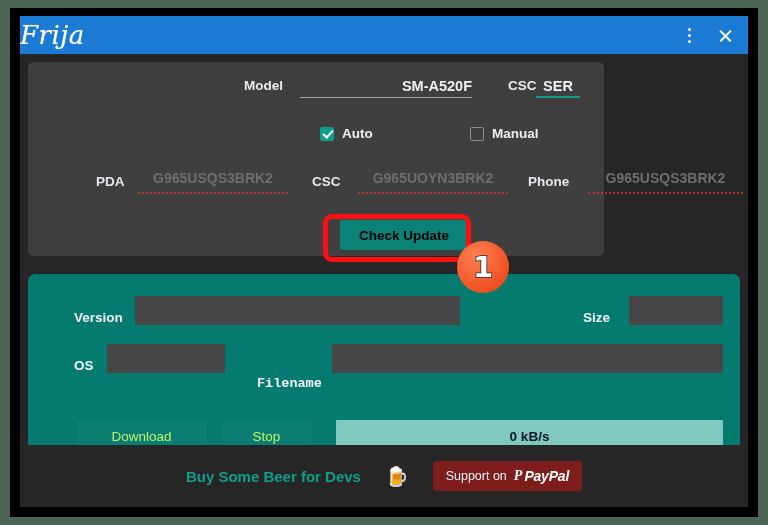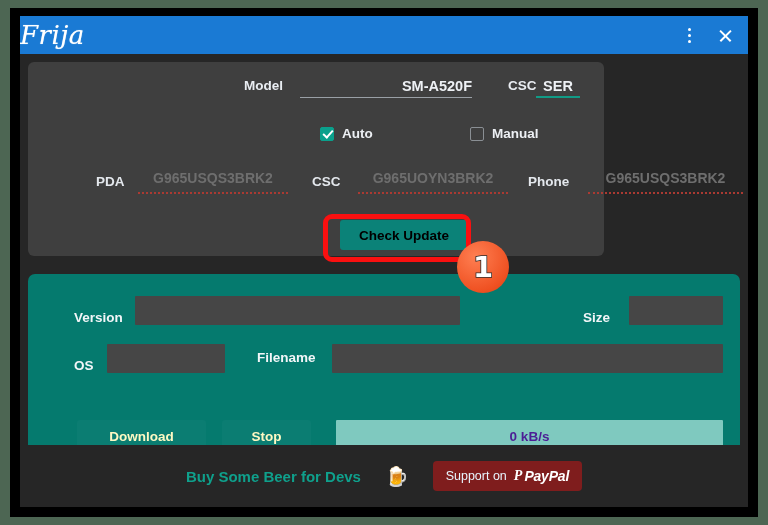--- a/index.html
+++ b/index.html
@@ -246,50 +246,50 @@
     cursor: text;
   }
 
   .lbl-version { left: 46px;  top: 36px; }
   .f-version   { left: 107px; top: 22px; width: 325px; height: 29px; }
   .lbl-size    { left: 555px; top: 36px; }
   .f-size      { left: 601px; top: 22px; width: 94px; height: 29px; }
 
   .lbl-os      { left: 46px;  top: 84px; }
   .f-os        { left: 79px;  top: 70px; width: 118px; height: 29px; }
-  .lbl-filename{ left: 229px; top: 76px; }
+  .lbl-filename{ left: 229px; top: 102px; font-family: Liberation Mono, monospace; }
   .f-filename  { left: 304px; top: 70px; width: 391px; height: 29px; }
 
   .btn-dl, .btn-stop {
     position: absolute;
     top: 146px;
     height: 32px;
     background: #0b7d72;
     border: none;
     border-radius: 3px;
-    color: #fef9c3;
-    font-size: 13.5px;
-    font-weight: bold;
+    color: #bef264;
+    font-size: 13.5px;
+    font-weight: normal;
     font-family: "Liberation Sans", sans-serif;
     cursor: default;
   }
   .btn-dl   { left: 49px;  width: 129px; }
   .btn-stop { left: 194px; width: 89px; }
 
   .progressbar {
     position: absolute;
     left: 308px; top: 146px;
     width: 387px; height: 32px;
     background: #7fc9bf;
     display: flex; align-items: center; justify-content: center;
     border-radius: 1px;
     cursor: default;
   }
   .progress-text {
-    color: #4c1d95;
+    color: #0f172a;
     font-size: 13.5px;
     font-weight: bold;
   }
 
   
   .footer {
     position: absolute;
     left: 0; bottom: 0;
     width: 100%; height: 62px;
     background: #262626;

